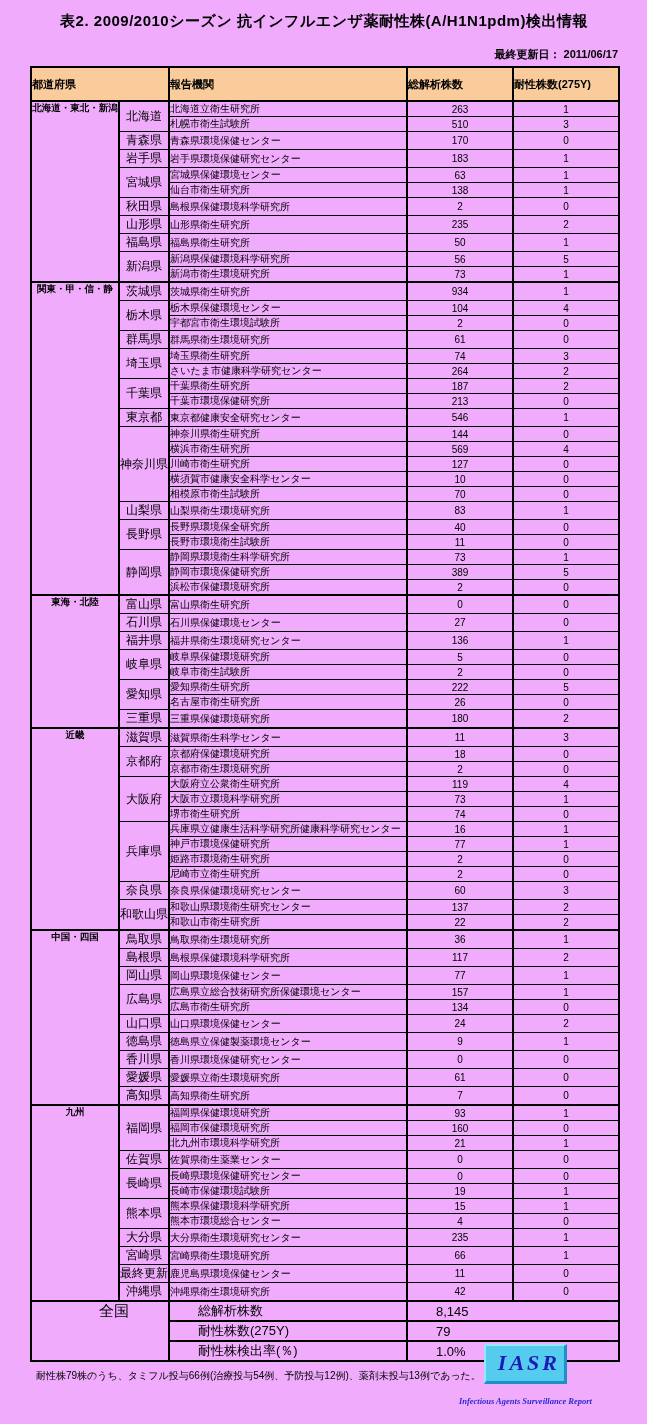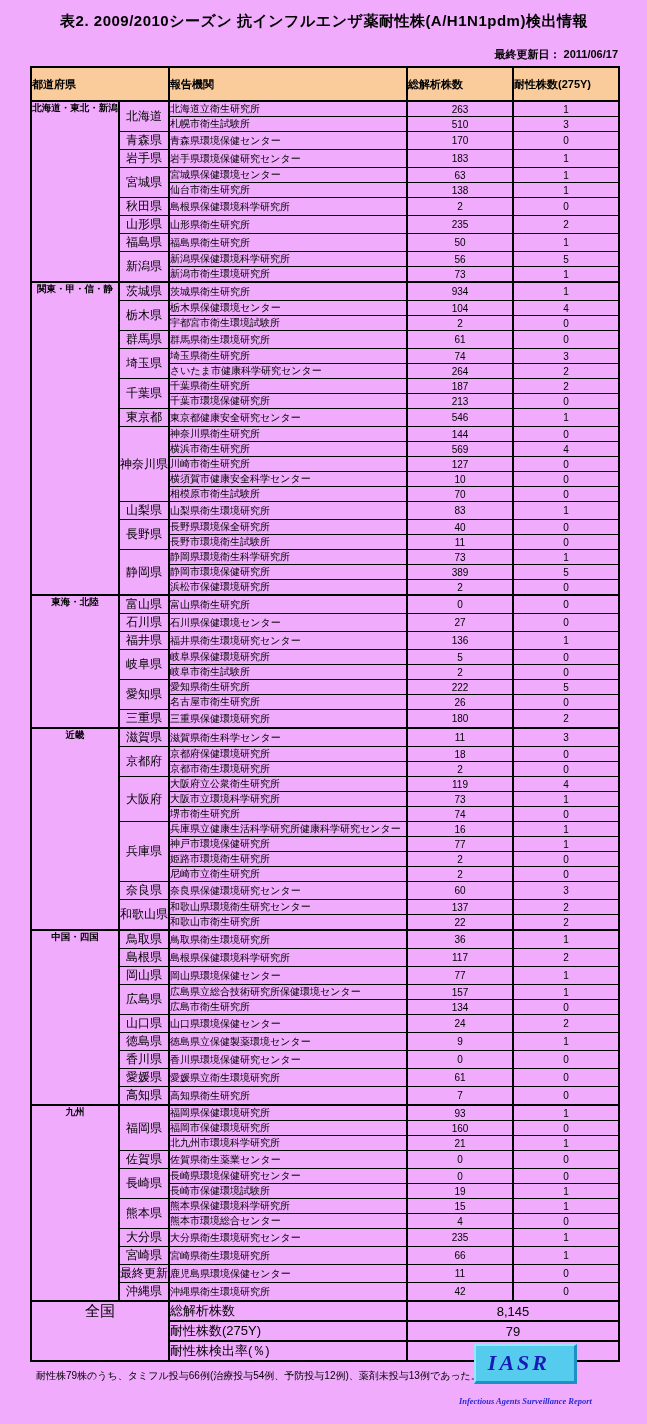--- a/index.html
+++ b/index.html
@@ -74,34 +74,33 @@
   td.c-inst {
     text-align: left;
     font-size: 10px;
     padding-left: 4px;
   }
   td.c-num {
     text-align: center;
     font-size: 10px;
   }
   tr.region-start td { border-top-width: 2px; }
-  tr.summary-row td { border-top-width: 2px; height: 14px; }
+  tr.summary-row td { border-top-width: 2px; height: 14px; padding-left: 28px; }
   td.sum-label-all {
     vertical-align: top;
     text-align: center;
     font-size: 15px;
     padding-top: 3px;
   }
   td.sum-label {
     text-align: left;
     font-size: 13px;
     padding-left: 5px;
   }
   td.sum-value {
-    text-align: center;
     font-size: 13px;
   }
   .footnotes {
     margin-left: 36px;
     margin-top: 7px;
     font-size: 10px;
   }
   .footnotes p {
     margin: 0 0 8px 0;
   }
@@ -111,21 +110,21 @@
     bottom: 18px;
     text-align: center;
   }
   .logo-box {
     display: inline-block;
     background: #55CCEE;
     border-top: 2px solid #99E5FF;
     border-left: 2px solid #99E5FF;
     border-right: 3px solid #1E90C8;
     border-bottom: 3px solid #1E90C8;
-    padding: 4px 24px 5px 12px;
+    padding: 4px 4px 5px 12px;
   }
   .logo-box span {
     font-family: "Liberation Serif", "DejaVu Serif", serif;
     font-weight: bold;
     font-style: italic;
     font-size: 22px;
     color: #1A1AB8;
     letter-spacing: 3px;
   }
   .logo-sub {

